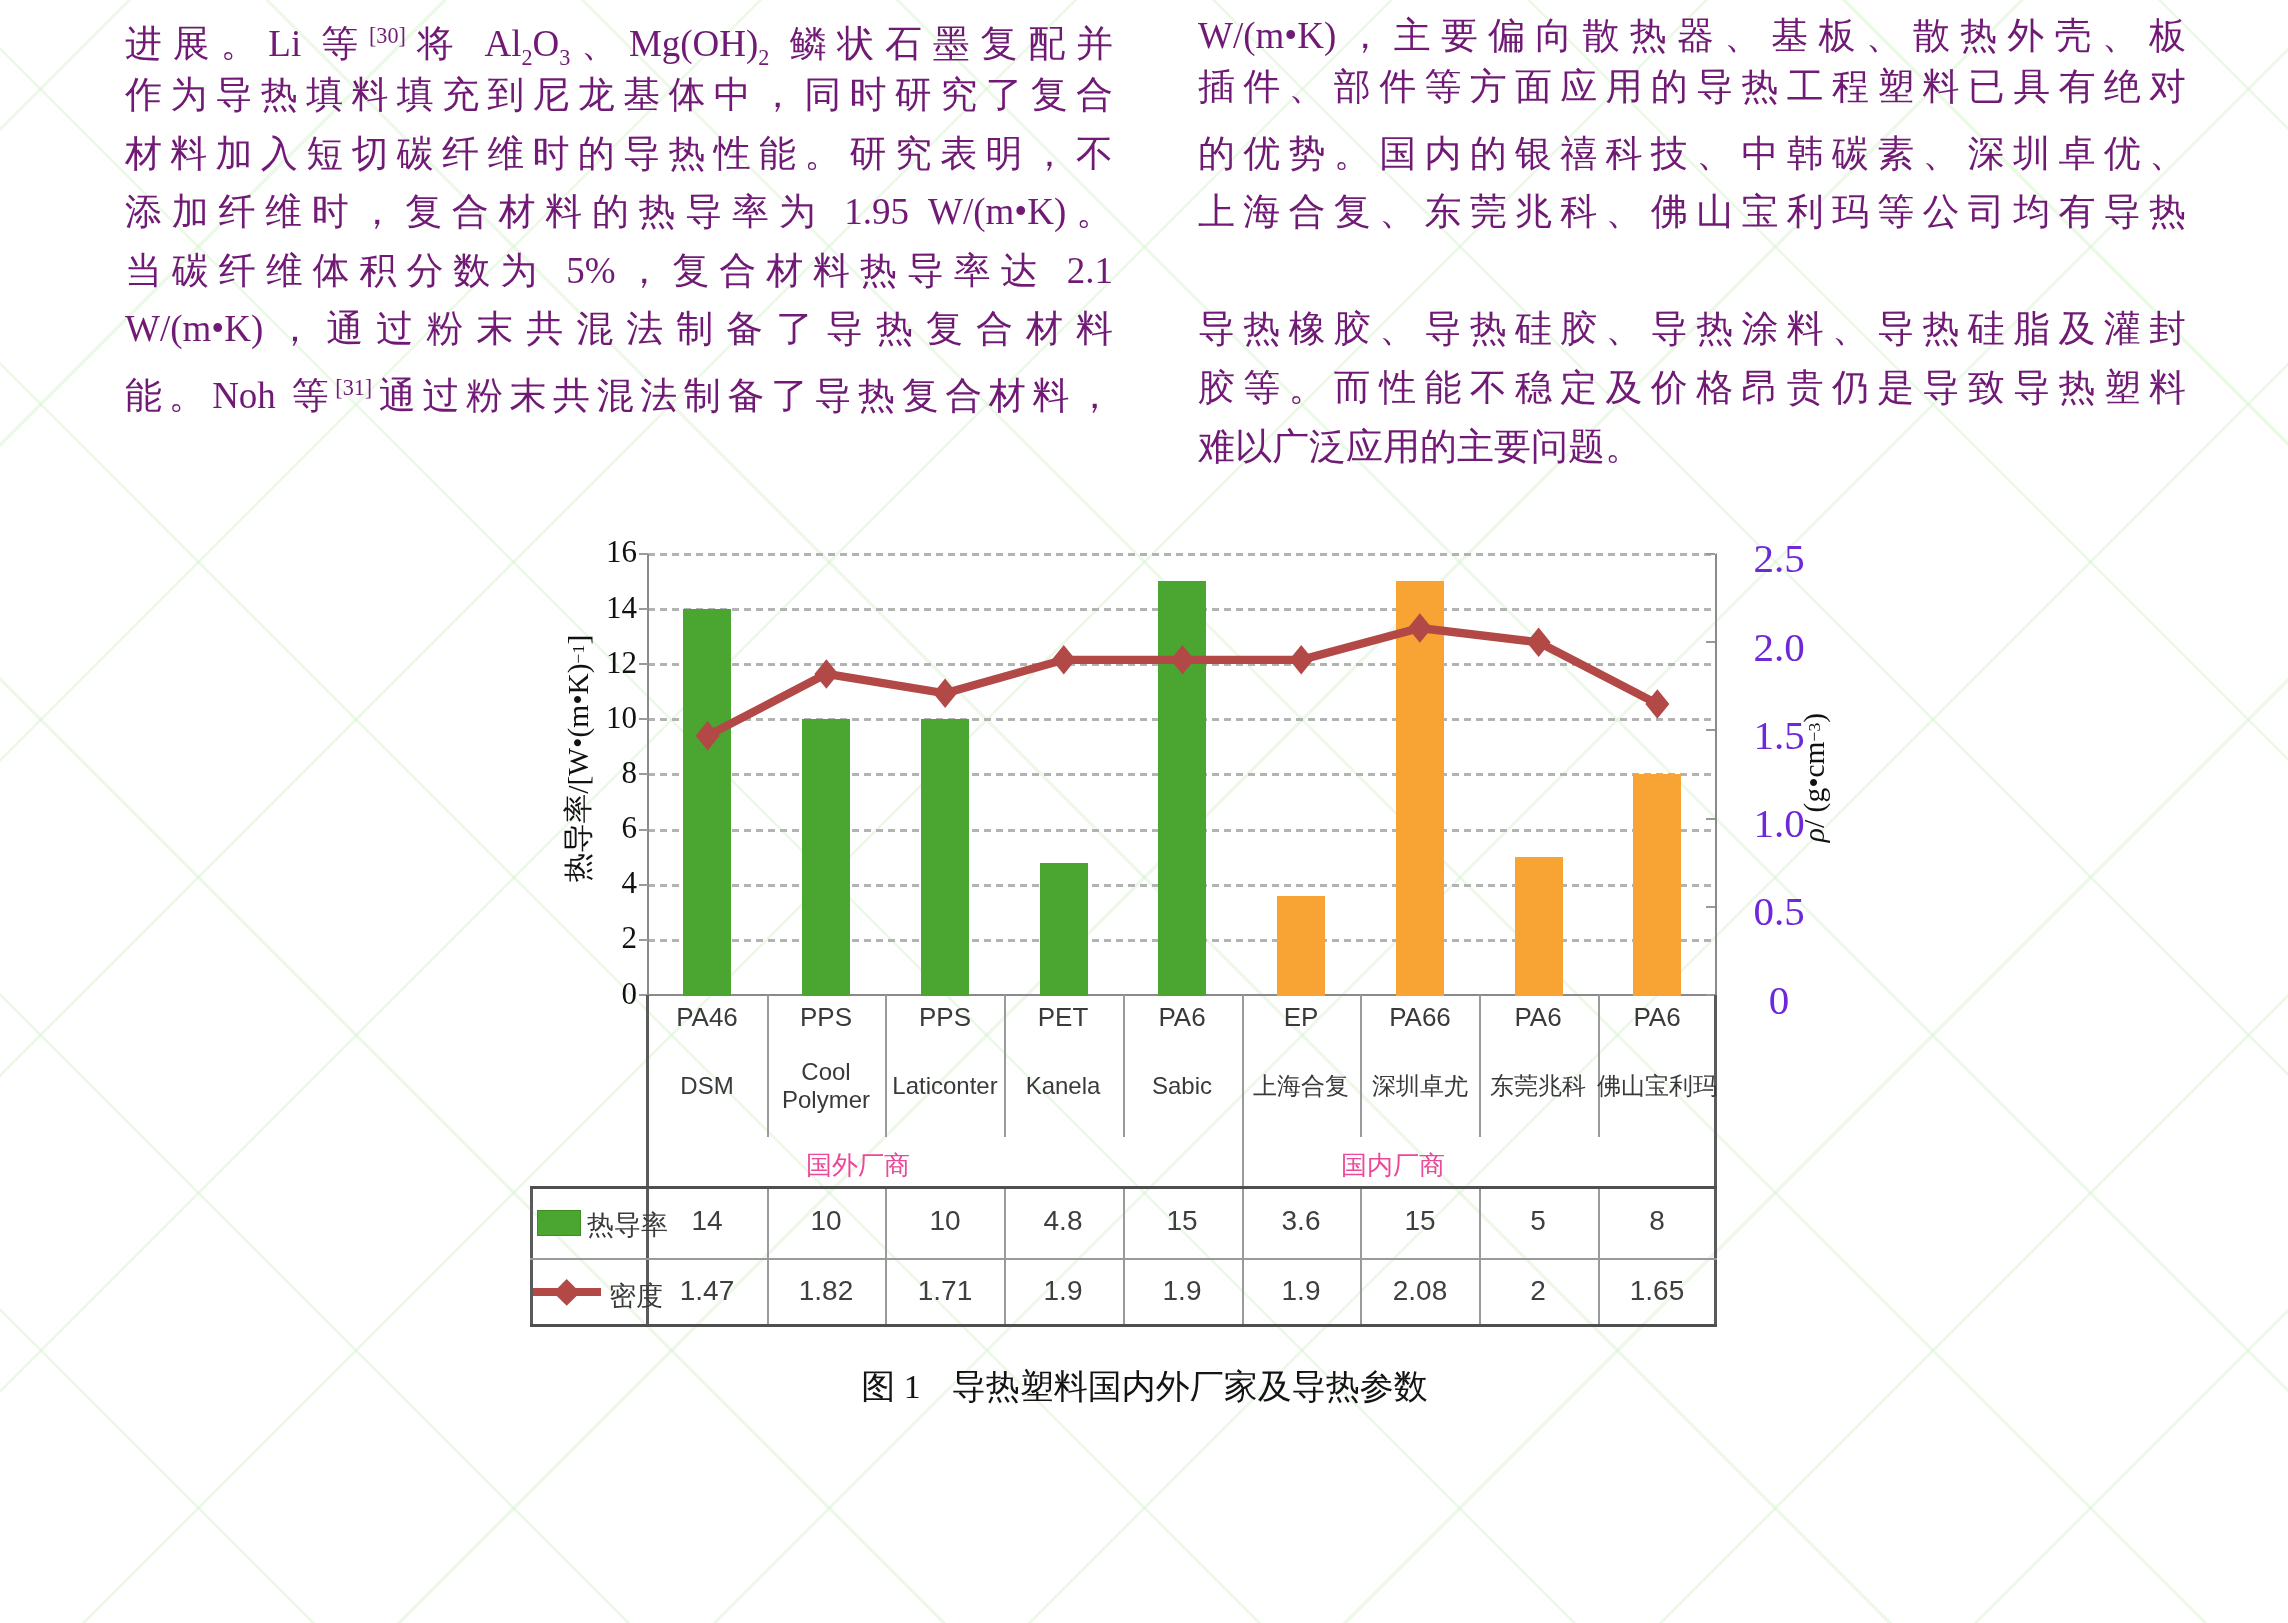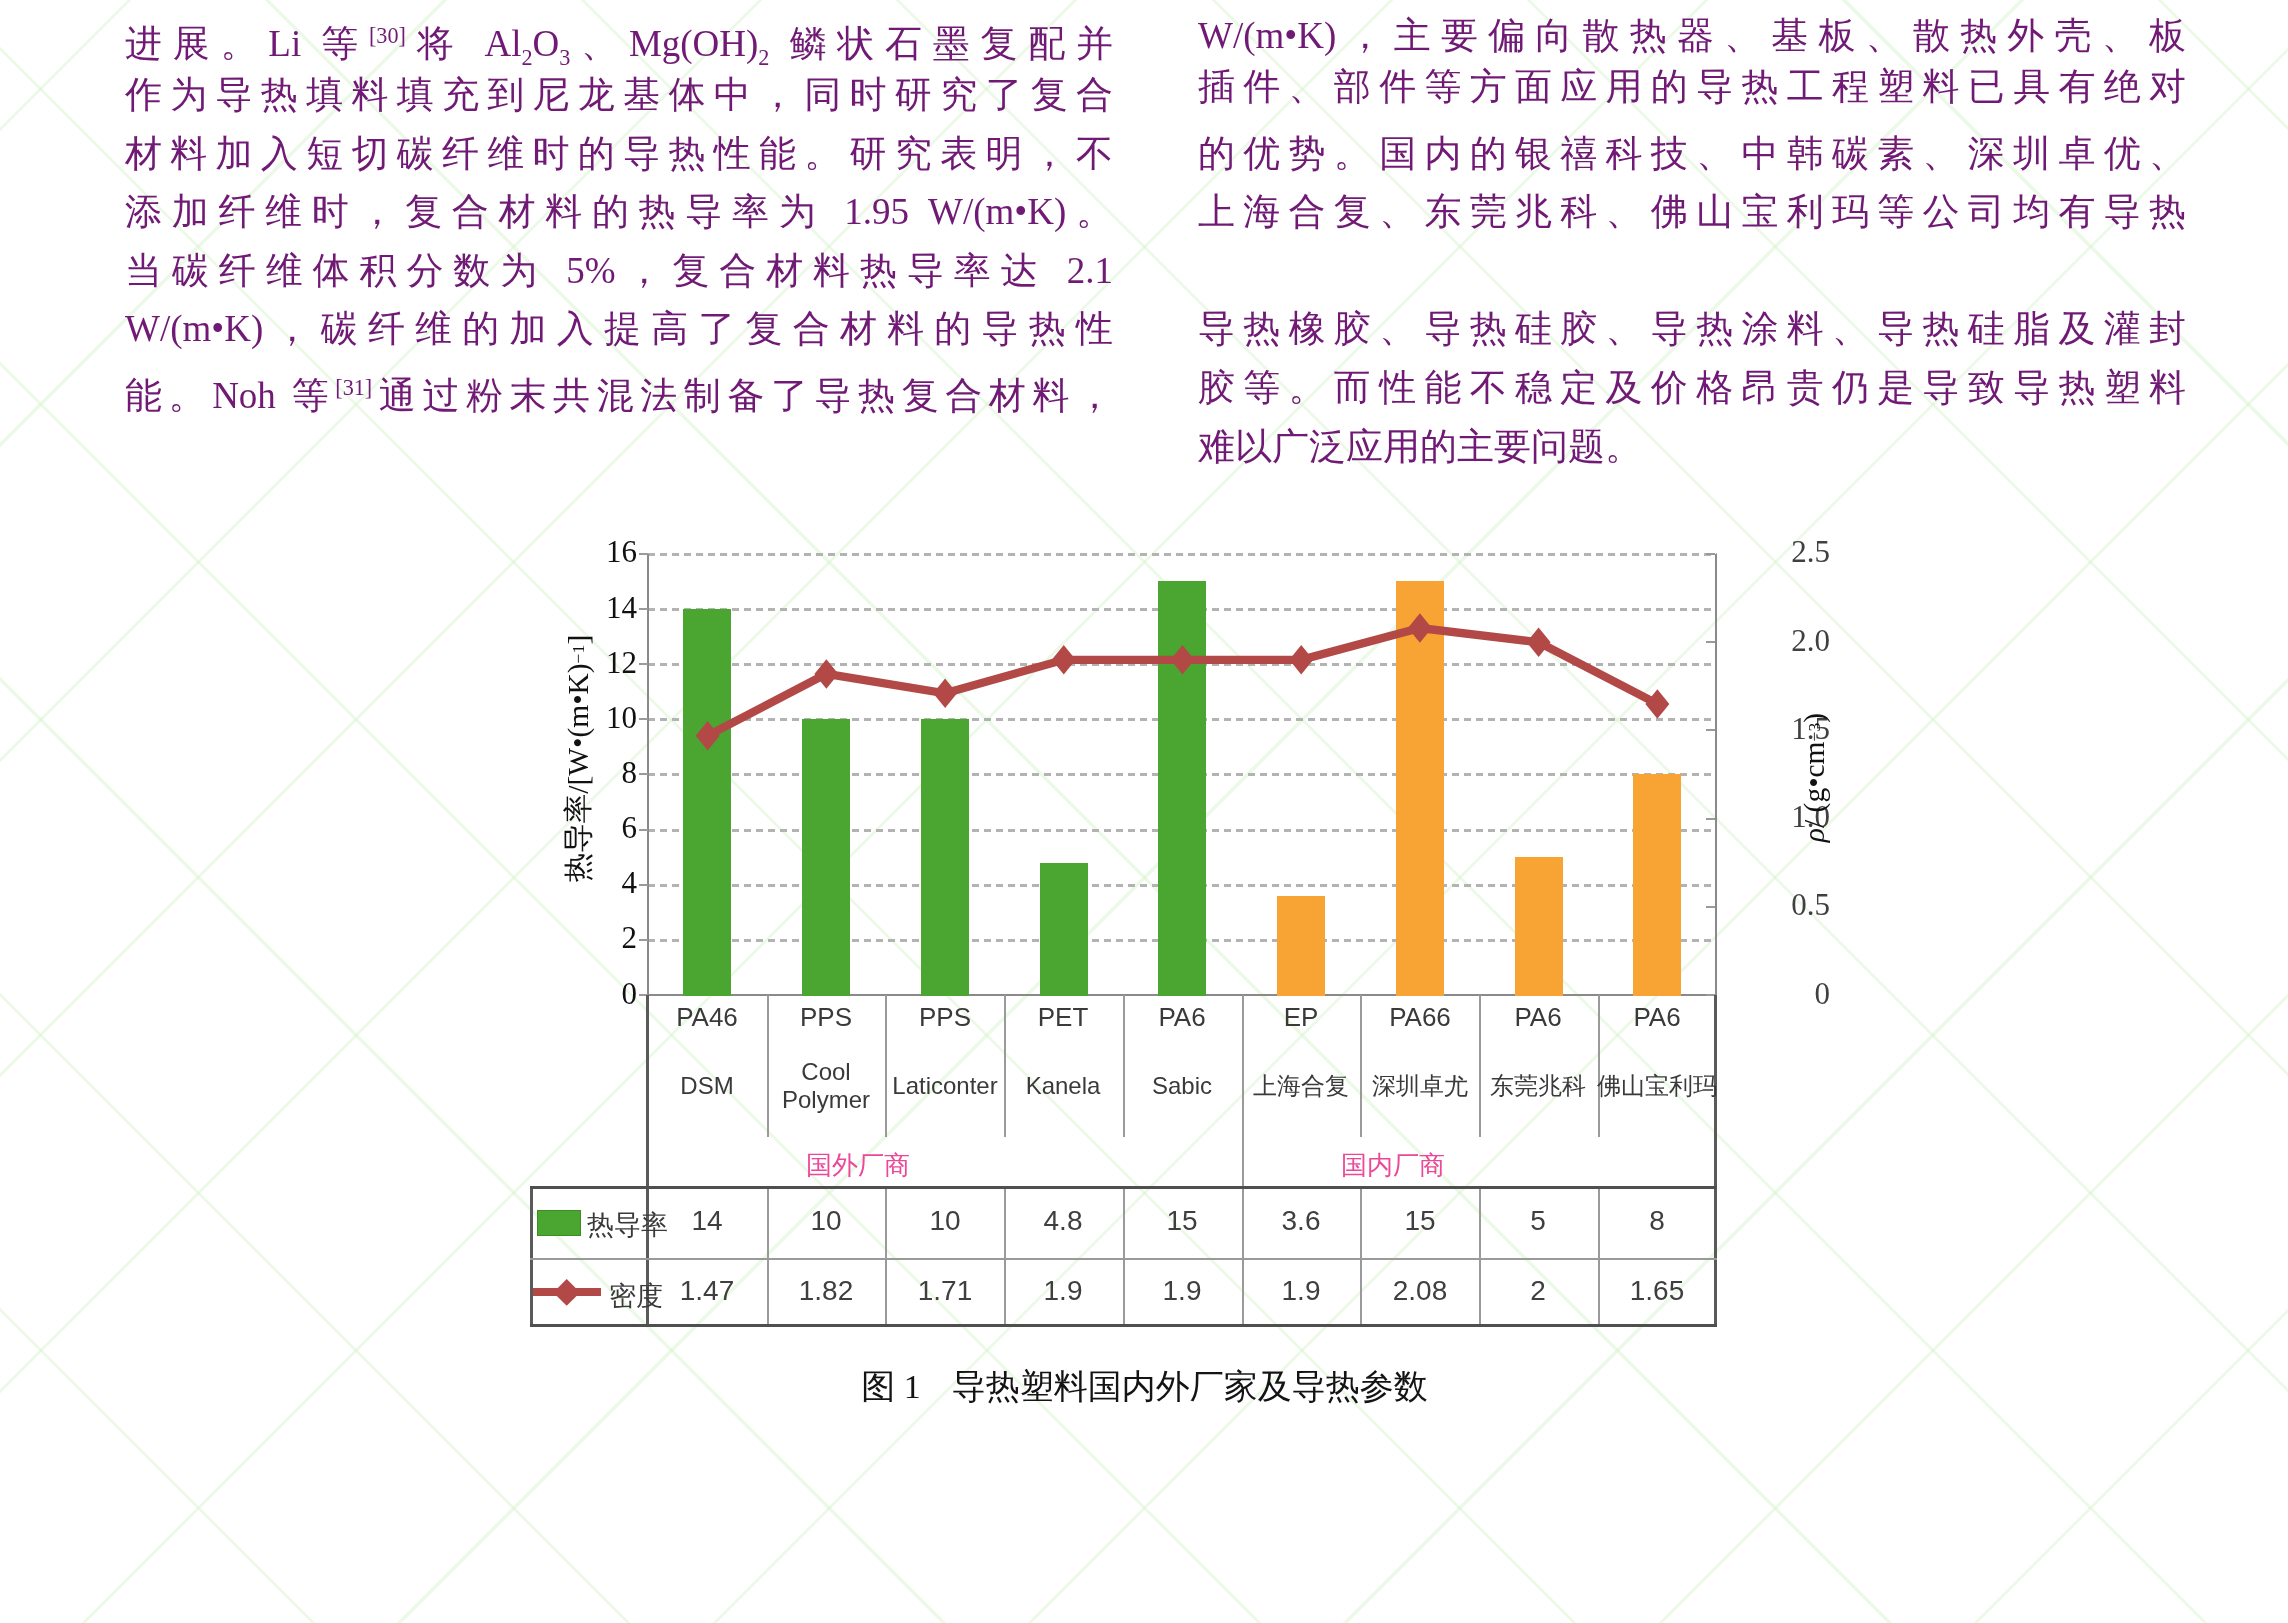--- a/index.html
+++ b/index.html
@@ -17,21 +17,21 @@
   .tline.no-stretch{text-align-last:left;}
   sub{vertical-align:sub;font-size:60%;}
   sup{vertical-align:super;font-size:60%;}
   
   .grid{position:absolute;left:648px;width:1069px;height:2.8px;
         background-image:repeating-linear-gradient(90deg,#b3b3b3 0 7.4px,transparent 7.4px 12px);}
   .vax{position:absolute;width:1.8px;background:#8a8a8a;}
   .hax{position:absolute;height:1.8px;background:#8a8a8a;}
   .tickmark{position:absolute;width:9.2px;height:1.8px;background:#9a9a9a;}
   .yl{position:absolute;width:74px;text-align:right;font-size:31px;color:#111;}
-  .yr{position:absolute;width:102px;text-align:right;font-size:31px;color:#404040;}
+  .yr{position:absolute;width:102px;text-align:center;font-size:41px;color:#6d28d9;}
   .atl,.atr{position:absolute;display:flex;align-items:center;justify-content:center;
             font-size:29.5px;color:#111;transform:rotate(-90deg);}
   .atl{left:394px;top:731px;width:369px;height:55px;}
   .atr{left:1667px;top:750px;width:295px;height:55px;}
   .bar{position:absolute;width:48px;}
   .svgwrap{position:absolute;left:648px;top:554px;width:1069px;height:441px;pointer-events:none;}
   
   .tv{position:absolute;width:1.8px;background:#9a9a9a;}
   .tvb{position:absolute;width:2.8px;background:#5a5a5a;}
   .th{position:absolute;height:1.8px;background:#9a9a9a;}
@@ -66,21 +66,21 @@
   <div id="figure"></div>
 
   <div class="cap" style="top:1364px;">
     <span class="lab">图 1</span><span>导热塑料国内外厂家及导热参数</span>
   </div>
 <div class="tline" style="position: absolute; left: 125px; top: 7.4px;">进展。Li 等<sup>[30]</sup>将 Al<sub>2</sub>O<sub>3</sub>、Mg(OH)<sub>2</sub> 鳞状石墨复配并</div>
     <div class="tline" style="position: absolute; left: 125px; top: 66px;">作为导热填料填充到尼龙基体中，同时研究了复合</div>
     <div class="tline" style="position: absolute; left: 125px; top: 125px;">材料加入短切碳纤维时的导热性能。研究表明，不</div>
     <div class="tline" style="position: absolute; left: 125px; top: 183px;">添加纤维时，复合材料的热导率为 1.95 W/(m•K)。</div>
     <div class="tline" style="position: absolute; left: 125px; top: 242px;">当碳纤维体积分数为 5%，复合材料热导率达 2.1</div>
-    <div class="tline" style="position: absolute; left: 125px; top: 300px;">W/(m•K)，碳纤维的加入提高了复合材料的导热性</div>
+    <div class="tline" style="position: absolute; left: 125px; top: 300px;">W/(m•K)，通过粉末共混法制备了导热复合材料</div>
     <div class="tline" style="position: absolute; left: 125px; top: 359px;">能。Noh 等<sup>[31]</sup>通过粉末共混法制备了导热复合材料，</div>
     <div class="tline" style="position: absolute; left: 1198px; top: 7.4px;">W/(m•K)，主要偏向散热器、基板、散热外壳、板</div>
     <div class="tline" style="position: absolute; left: 1198px; top: 58px;">插件、部件等方面应用的导热工程塑料已具有绝对</div>
     <div class="tline" style="position: absolute; left: 1198px; top: 125px;">的优势。国内的银禧科技、中韩碳素、深圳卓优、</div>
     <div class="tline" style="position: absolute; left: 1198px; top: 183px;">上海合复、东莞兆科、佛山宝利玛等公司均有导热</div>
     <div class="tline" style="position: absolute; left: 1198px; top: 300px;">导热橡胶、导热硅胶、导热涂料、导热硅脂及灌封</div>
     <div class="tline" style="position: absolute; left: 1198px; top: 359px;">胶等。而性能不稳定及价格昂贵仍是导致导热塑料</div>
     <div class="tline no-stretch" style="position: absolute; left: 1198px; top: 418px;">难以广泛应用的主要问题。</div>
     <div class="grid" style="position: absolute; top: 939px;"></div>
     <div class="grid" style="position: absolute; top: 884px;"></div>

